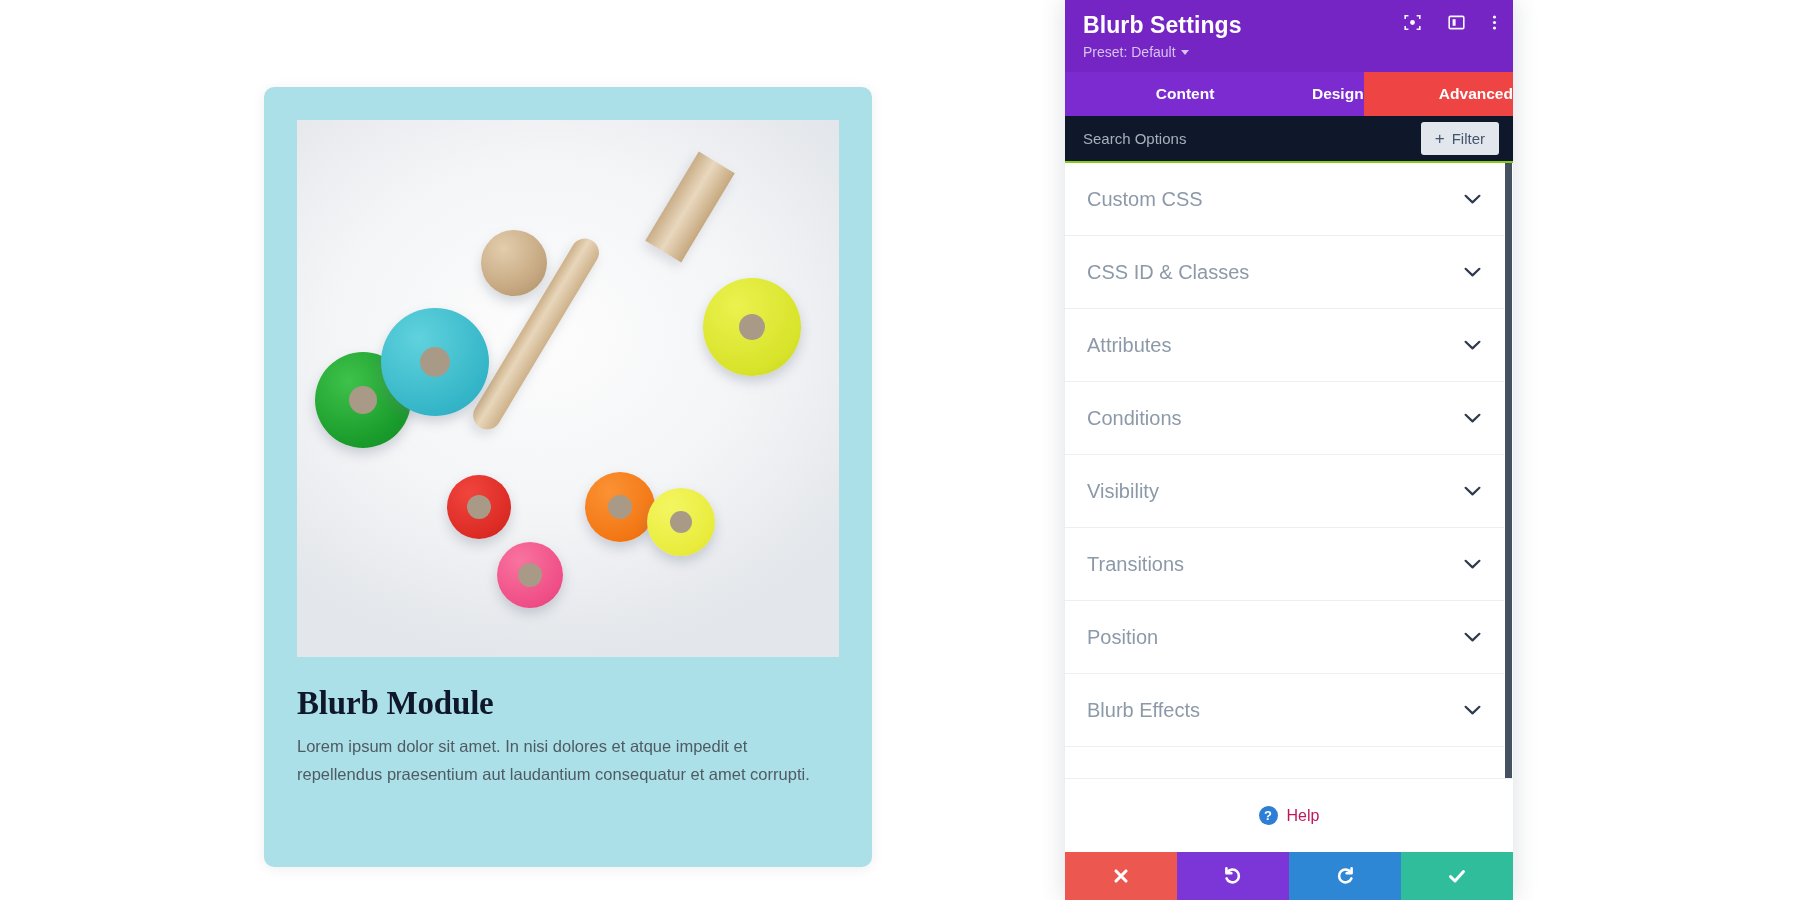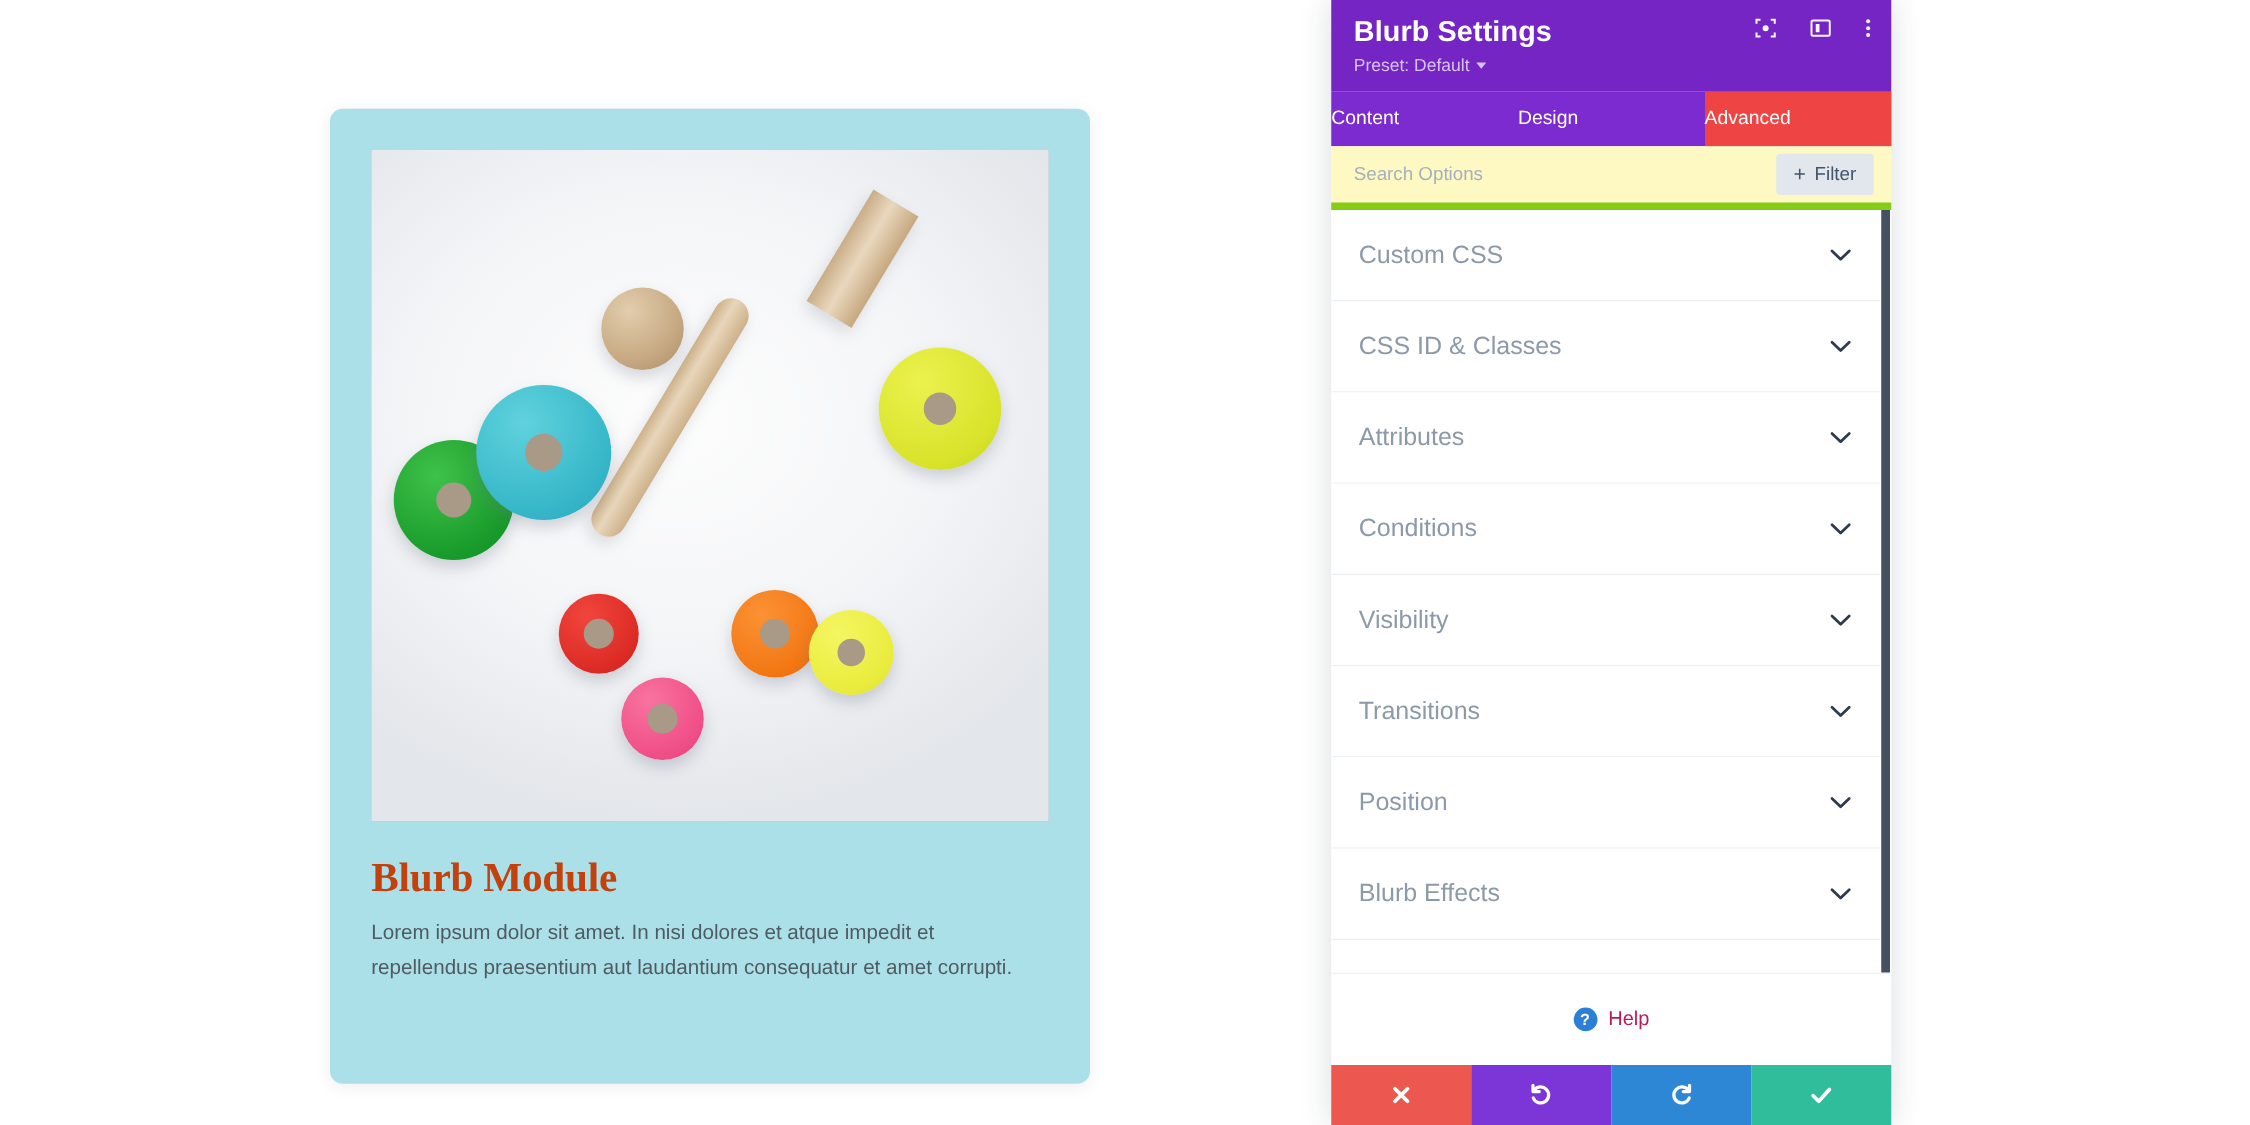--- a/index.html
+++ b/index.html
@@ -84,21 +84,21 @@
     background:radial-gradient(circle at 35% 28%, #f4f662, #e9ec3c 70%, #d9dc2c 100%); }
   .disc-yellow::after { width:22px; height:22px; }
   
   .disc-pink { left:200px; top:422px; width:66px; height:66px;
     background:radial-gradient(circle at 35% 28%, #f9739f, #ef4e86 70%, #e03c75 100%); }
   .disc-pink::after { width:24px; height:24px; }
 
   .blurb-title {
     position:absolute; left:33px; top:598px;
     font-family:"Liberation Serif", serif;
-    font-weight:700; font-size:33px; color:#c2410c;
+    font-weight:700; font-size:33px; color:#0f172a;
     letter-spacing:-0.2px;
   }
   .blurb-body {
     position:absolute; left:33px; top:645px; width:528px;
     font-size:16.5px; line-height:28px; color:#4f5b62;
   }
 
   
   .settings-panel {
     position:absolute; left:1065px; top:0;
@@ -123,29 +123,29 @@
   }
   .header-icons {
     position:absolute; right:16px; top:14px;
     display:flex; align-items:center; gap:27px;
   }
   .hicon { cursor:pointer; line-height:0; opacity:0.97; }
 
   .tabs { display:flex; background:#7c2bd0; flex:0 0 auto; }
   .tab {
     flex:0 0 auto; padding:13px 0; width:33.33%;
-    text-align:left; font-size:15.5px; font-weight:400; color:#ffffff;
+    text-align:right; font-size:15.5px; font-weight:700; color:#ffffff;
     cursor:pointer;
   }
   .tab.active { background:#ef4444; }
 
   .search-row {
     display:flex; align-items:center; justify-content:space-between;
-    background:#fef9c3; padding:6px 14px 6px 18px;
-    border-bottom:6px solid #84cc16; flex:0 0 auto;
+    background:#0f172a; padding:6px 14px 6px 18px;
+    border-bottom:2px solid #84cc16; flex:0 0 auto;
   }
   .search-input {
     border:none; outline:none; background:transparent;
     font-size:15px; color:#7d8a99; font-family:"Liberation Sans", sans-serif;
     flex:1; padding:8px 0;
   }
   .search-input::placeholder { color:#a6b0bb; }
   .filter-btn {
     background:#e2e7ed; border:none; border-radius:3px;
     padding:8px 14px; font-size:15px; color:#44546a;

